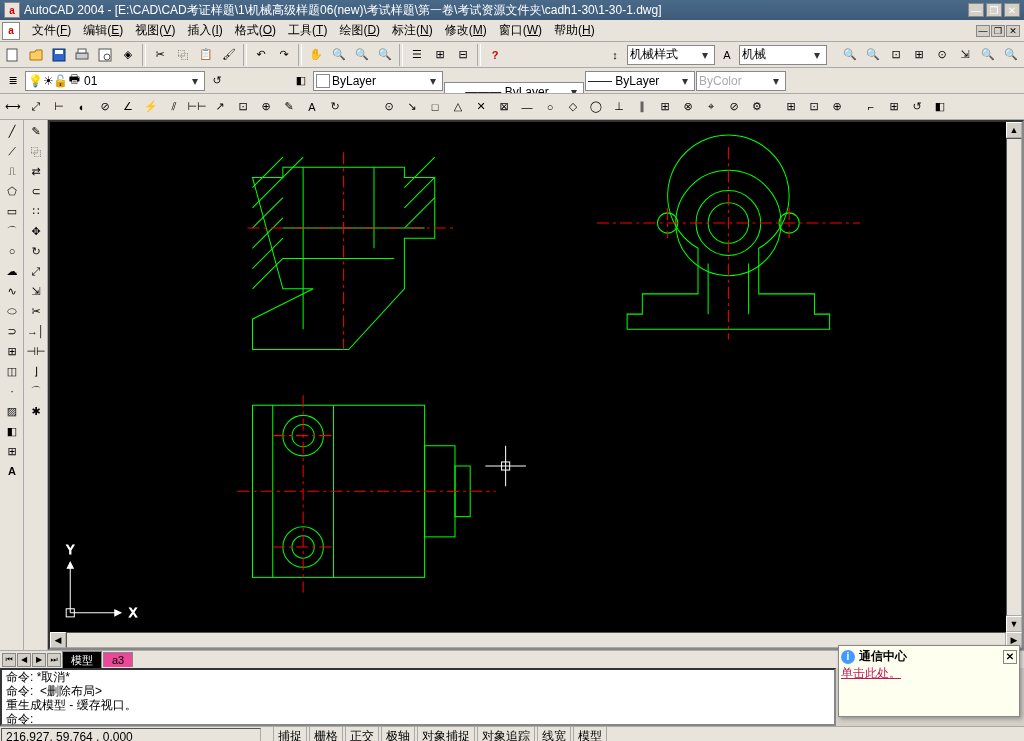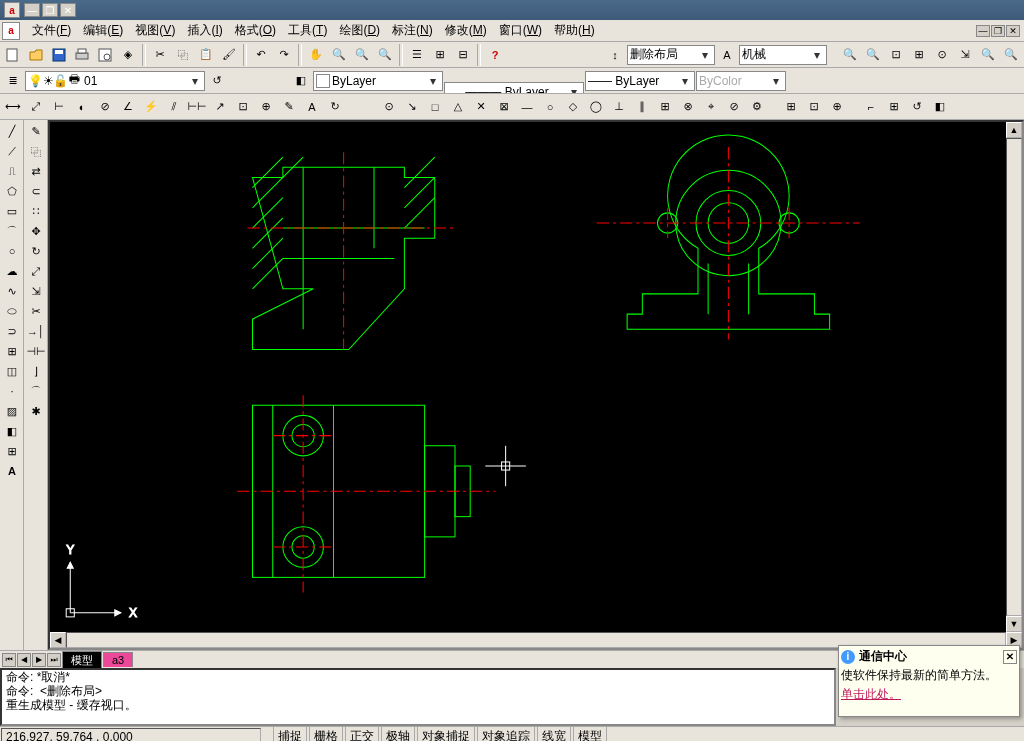--- a/index.html
+++ b/index.html
@@ -53,20 +53,21 @@
   .scroll-h .arrow{width:16px;background:#d4d0c8;border:1px outset #fff;display:flex;align-items:center;justify-content:center;font-size:9px;}
   .scroll-v { position:absolute; top:0; right:0; bottom:16px; width:16px; background:#d4d0c8; display:flex; flex-direction:column; }
   .scroll-v .track{flex:1;background:#e8e4dc;border:1px inset #aaa;}
   .scroll-v .arrow{height:16px;background:#d4d0c8;border:1px outset #fff;display:flex;align-items:center;justify-content:center;font-size:9px;}
 </style>
 </head>
 <body>
 
 <div class="titlebar">
   <div class="tb-icon">a</div>
+  <div class="tb-title">AutoCAD 2004 - [E:\CAD\CAD考证样题\1\机械高级样题06(new)\考试样题\第一卷\考试资源文件夹\cadh1-30\1-30-1.dwg]</div>
   <div class="tb-btns">
     <div class="tb-btn">—</div>
     <div class="tb-btn">❐</div>
     <div class="tb-btn">✕</div>
   </div>
 </div>
 
 <div class="menubar">
   <div class="mb-icon">a</div>
   <span class="menu-item"><span>文件</span>(<span class="mn">F</span>)</span>
@@ -133,21 +134,21 @@
   <span class="tbtn">🔍</span>
   <span class="sep"></span>
   <span class="tbtn">☰</span>
   <span class="tbtn">⊞</span>
   <span class="tbtn">⊟</span>
   <span class="sep"></span>
   <span class="tbtn" style="color:#c00;font-weight:bold">?</span>
   <span style="flex:1"></span>
   <span class="tbtn">↕</span>
   <div class="combo style-combo">
-      <span style="flex:1">删除布局</span>
+      <span style="flex:1">机械样式</span>
       <span class="dd">▾</span>
     </div>
   <span class="tbtn">A</span>
   <div class="combo style-combo">
       <span style="flex:1">机械</span>
       <span class="dd">▾</span>
     </div>
   <span style="width:10px"></span>
   <span class="tbtn">🔍</span>
   <span class="tbtn">🔍</span>
@@ -375,29 +376,29 @@
   <span class="tab-nav">▶</span>
   <span class="tab-nav">⏭</span>
   <span class="tab active">模型</span>
   <span class="tab">a3</span>
 </div>
 
 <div class="cmd-area">
   <div>命令: *取消*</div>
   <div>命令:  &lt;删除布局&gt;</div>
   <div>重生成模型 - 缓存视口。</div>
+  <div>命令:</div>
 </div>
 
 <div class="comm-center">
   <div class="cc-title">
     <span class="i">i</span>
     <span>通信中心</span>
     <span class="cc-close">✕</span>
   </div>
-  <div style="padding:2px 0">使软件保持最新的简单方法。</div>
   <div class="cc-link">单击此处。</div>
 </div>
 
 <div class="status">
   <div class="coords">216.927, 59.764 , 0.000</div>
   <span style="flex:0 0 10px"></span>
   <span class="sbtn">捕捉</span>
   <span class="sbtn">栅格</span>
   <span class="sbtn">正交</span>
   <span class="sbtn">极轴</span>

